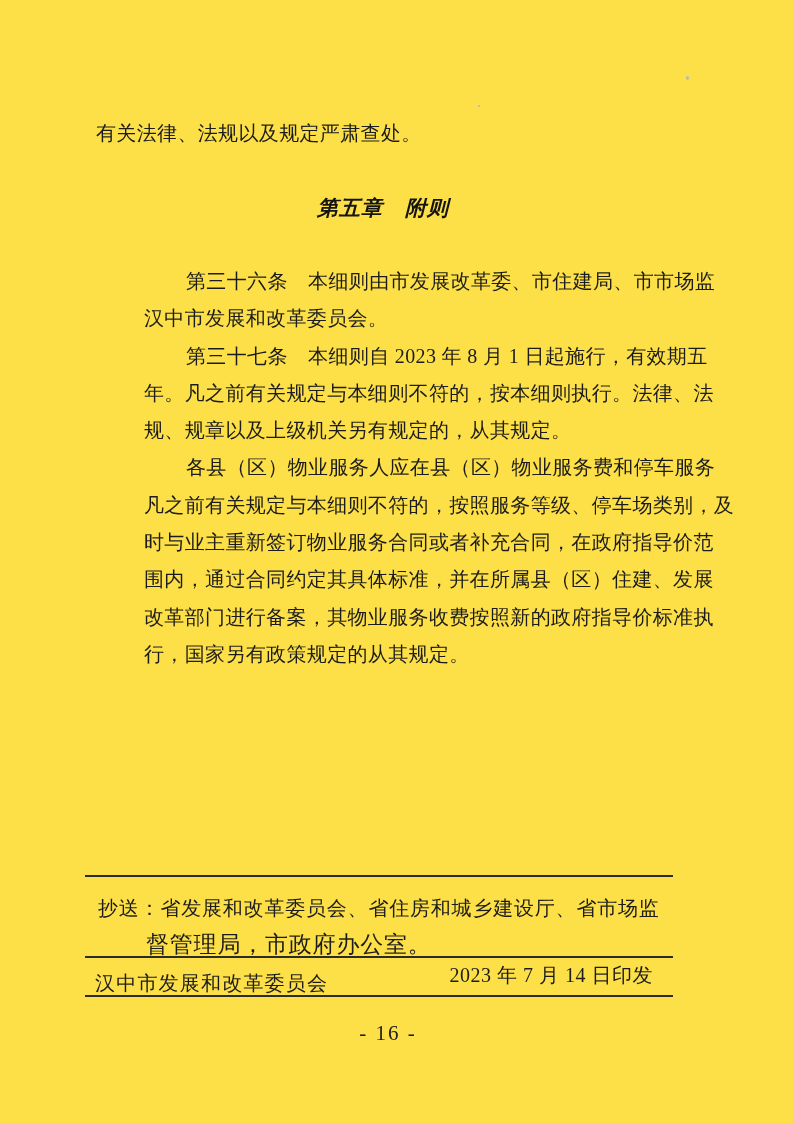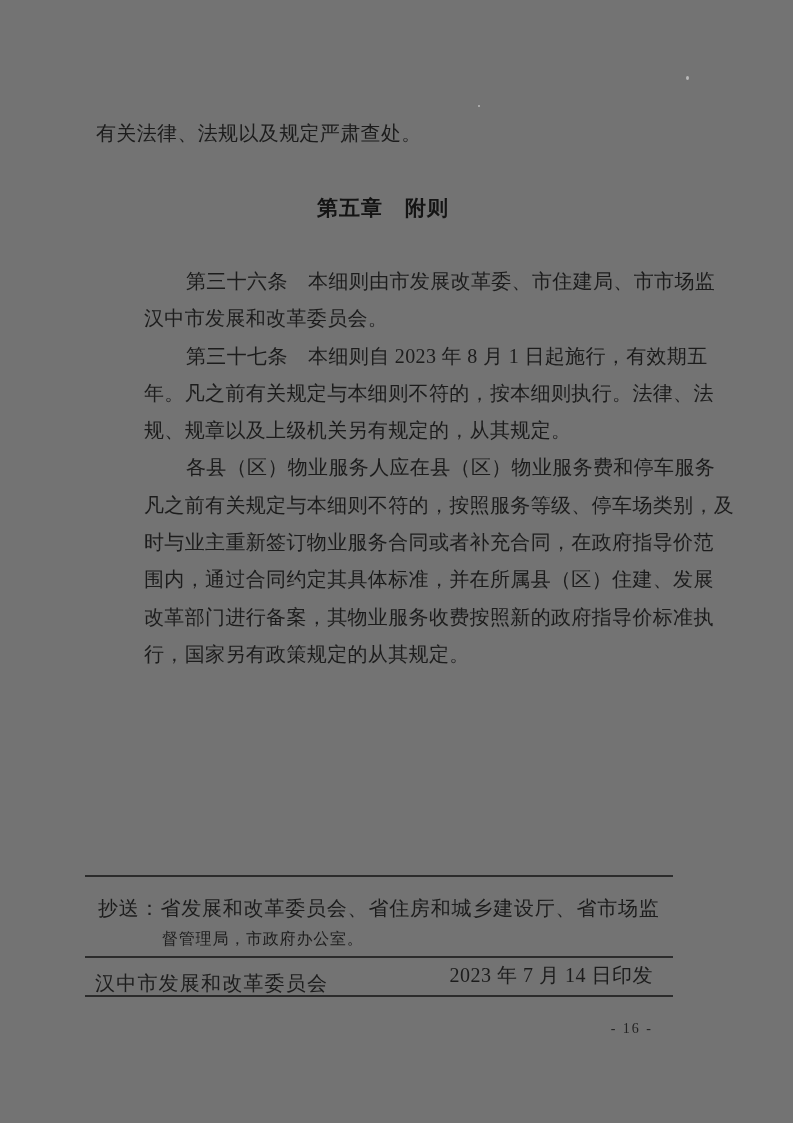--- a/index.html
+++ b/index.html
@@ -6,39 +6,40 @@
   body {
     width: 793px; height: 1123px;
     background: #ffffff;
     position: relative;
     font-family: "Liberation Serif", "DejaVu Serif", serif;
     color: #1c1c1c;
     overflow: hidden;
   }
   .page {
     position: absolute; inset: 0;
-    background: #737373;
+    background: #fde047;
   }
   
   .continuation-line {
     position: absolute;
     left: 96px; top: 120px;
     font-size: 20px;
     letter-spacing: 0.35px;
     white-space: nowrap;
   }
   .chapter-heading {
     position: absolute;
     left: 96px; top: 194px; width: 574px;
     text-align: center;
     font-family: "Liberation Sans", "DejaVu Sans", sans-serif;
     font-weight: 700;
     font-size: 21px;
     letter-spacing: 1px;
     color: #141414;
+    font-style: italic;
   }
   .body-text {
     position: absolute;
     left: 96px; top: 263px; width: 576px; margin-left: 48px;
   }
   .body-line {
     font-size: 20px;
     line-height: 37.3px;
     height: 37.3px;
     letter-spacing: 0.35px;
@@ -52,35 +53,35 @@
     background: #2b2b2b;
   }
   .rule-1 { top: 875px; }
   .rule-2 { top: 956px; }
   .rule-3 { top: 995px; }
   .cc-line-1 {
     position: absolute; left: 98px; top: 895px;
     font-size: 20px; letter-spacing: 0.8px; white-space: nowrap;
   }
   .cc-line-2 {
-    position: absolute; left: 162px; top: 929px;
-    font-size: 16px; letter-spacing: 0.8px; white-space: nowrap;
+    position: absolute; left: 146px; top: 929px;
+    font-size: 23px; letter-spacing: 0.8px; white-space: nowrap;
   }
   .issuer {
     position: absolute; left: 95px; top: 970px;
     font-size: 20px; letter-spacing: 1.2px; white-space: nowrap;
   }
   .print-date {
     position: absolute; right: 140px; top: 962px;
     font-size: 20px; letter-spacing: 0.5px; white-space: nowrap;
   }
   .page-number {
-    position: absolute; left: 93px; top: 1021px; width: 560px;
-    text-align: right;
-    font-size: 14px; letter-spacing: 2px;
+    position: absolute; left: 108px; top: 1021px; width: 560px;
+    text-align: center;
+    font-size: 21px; letter-spacing: 2px;
     color: #222;
   }
   
   .speck {
     position: absolute;
     background: #b9b9b9;
     border-radius: 50%;
   }
   .speck-1 { left: 686px; top: 76px; width: 3px; height: 4px; }
   .speck-2 { left: 478px; top: 105px; width: 2px; height: 2px; }

